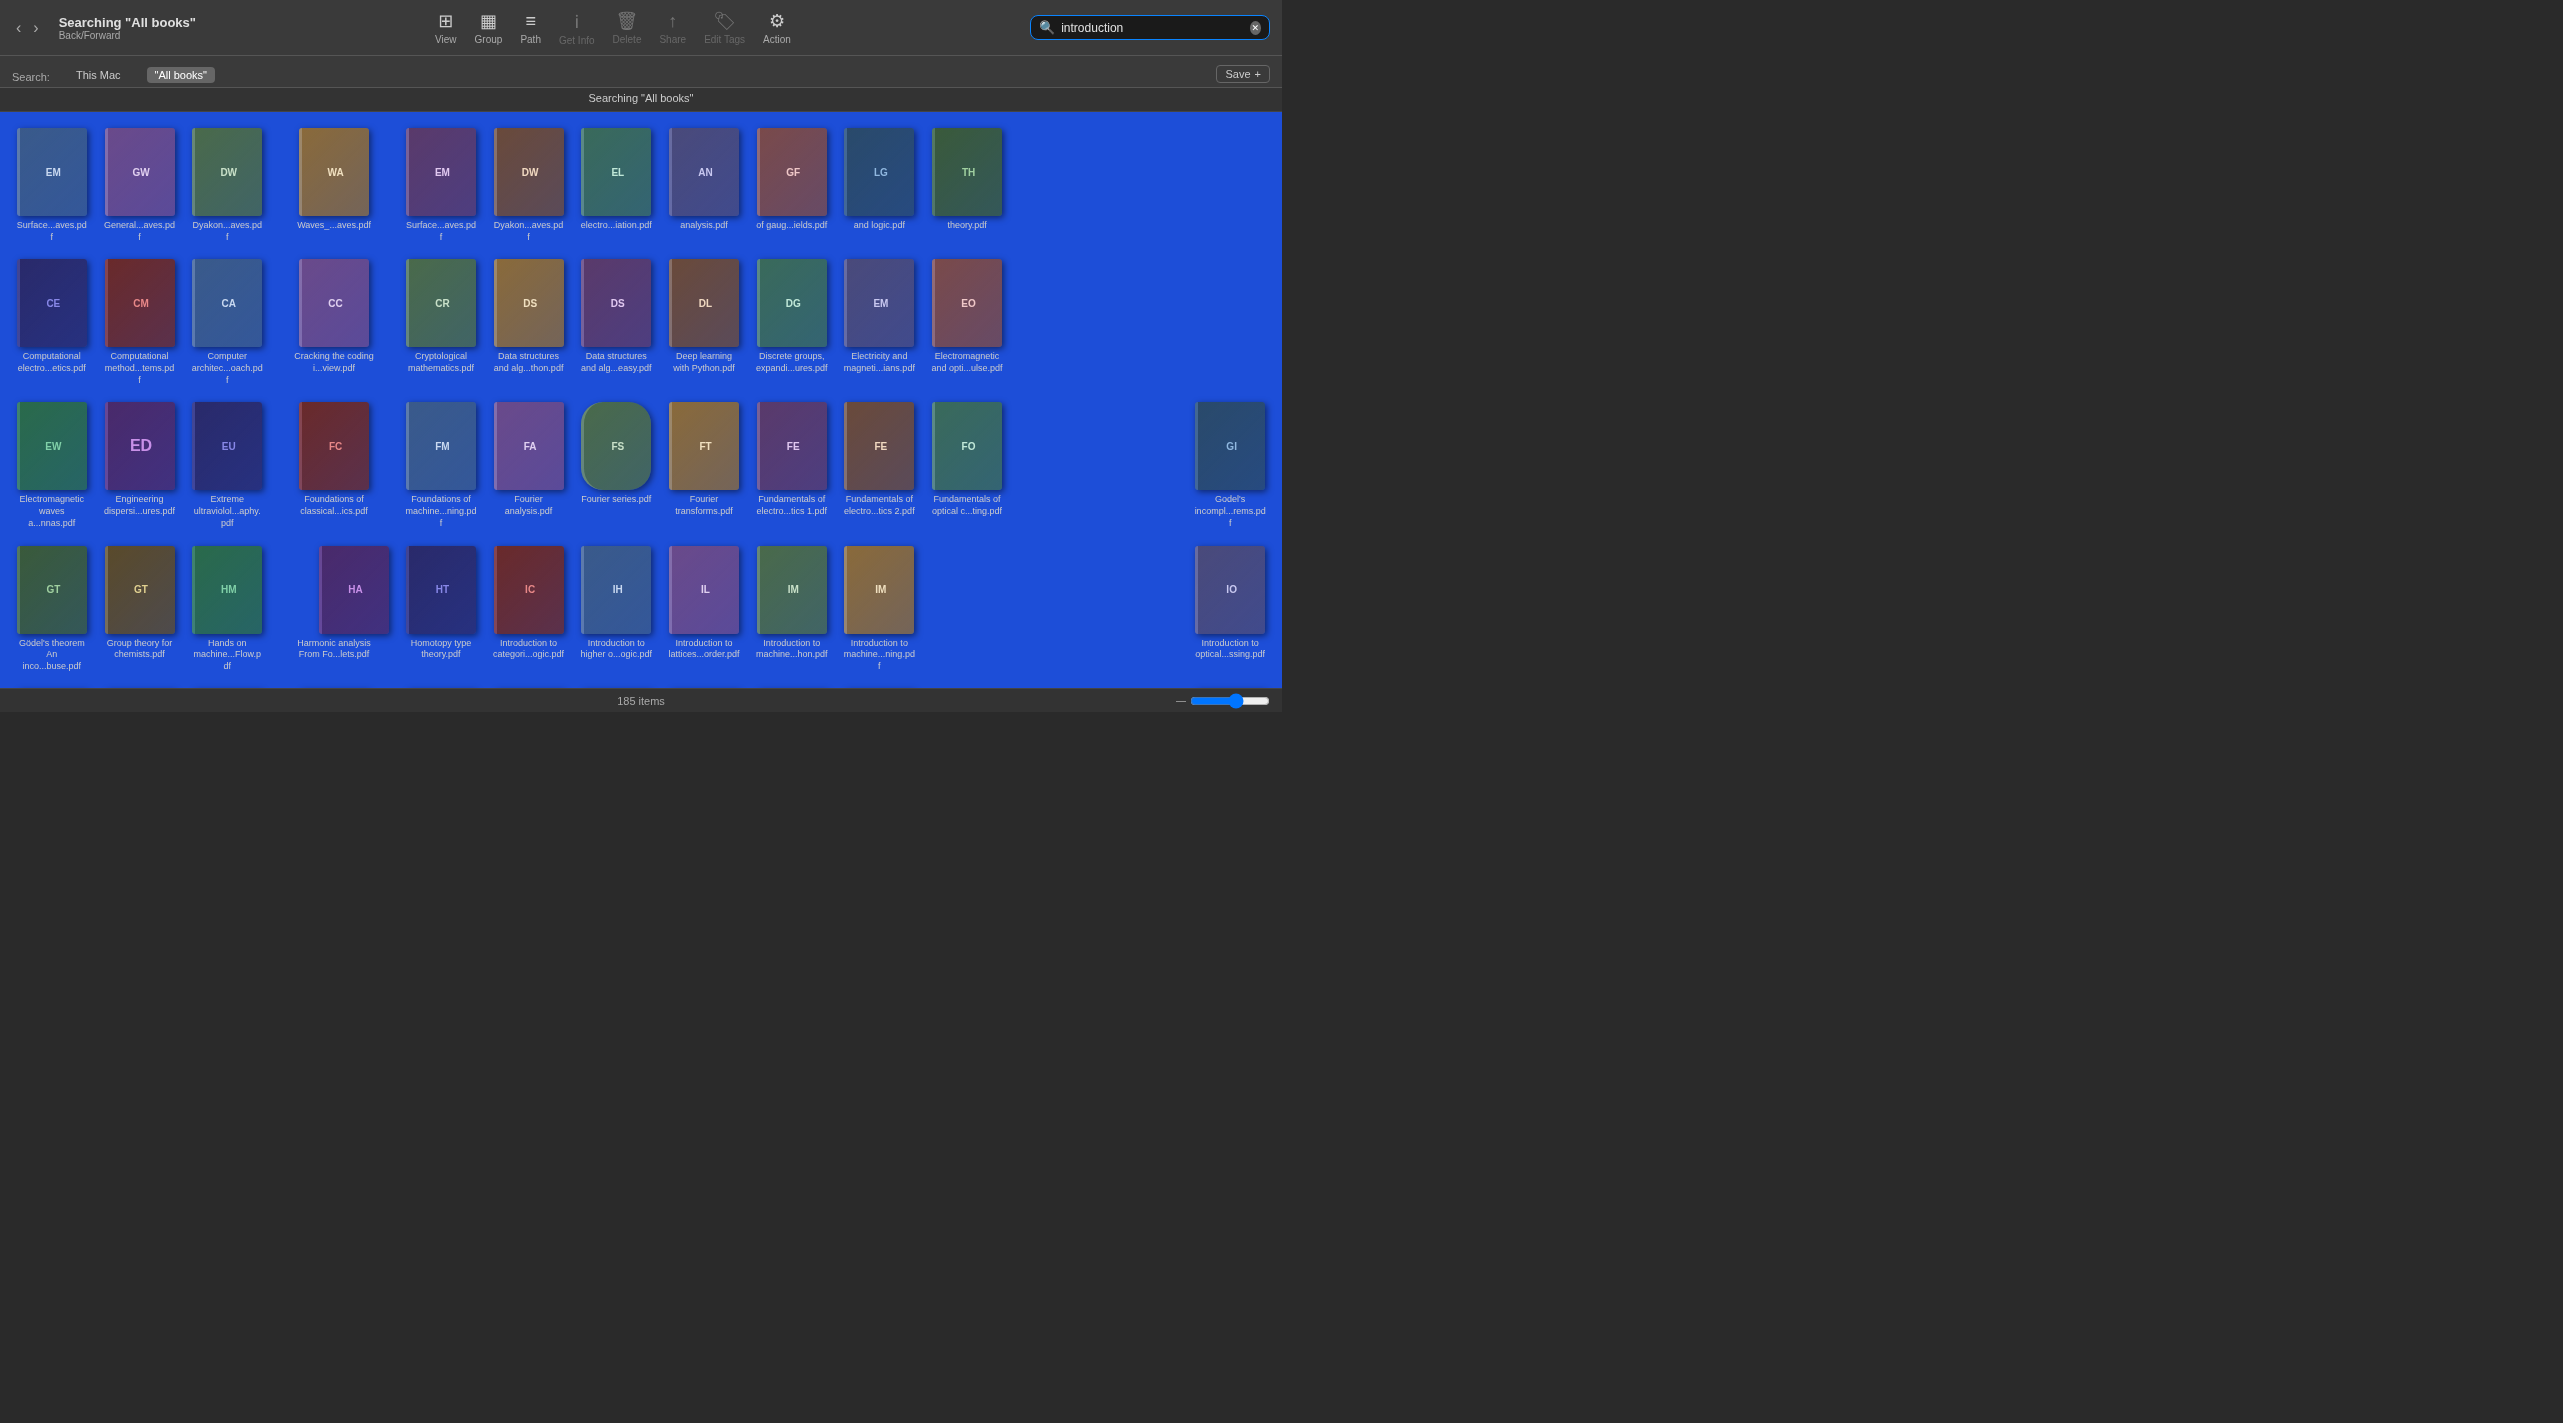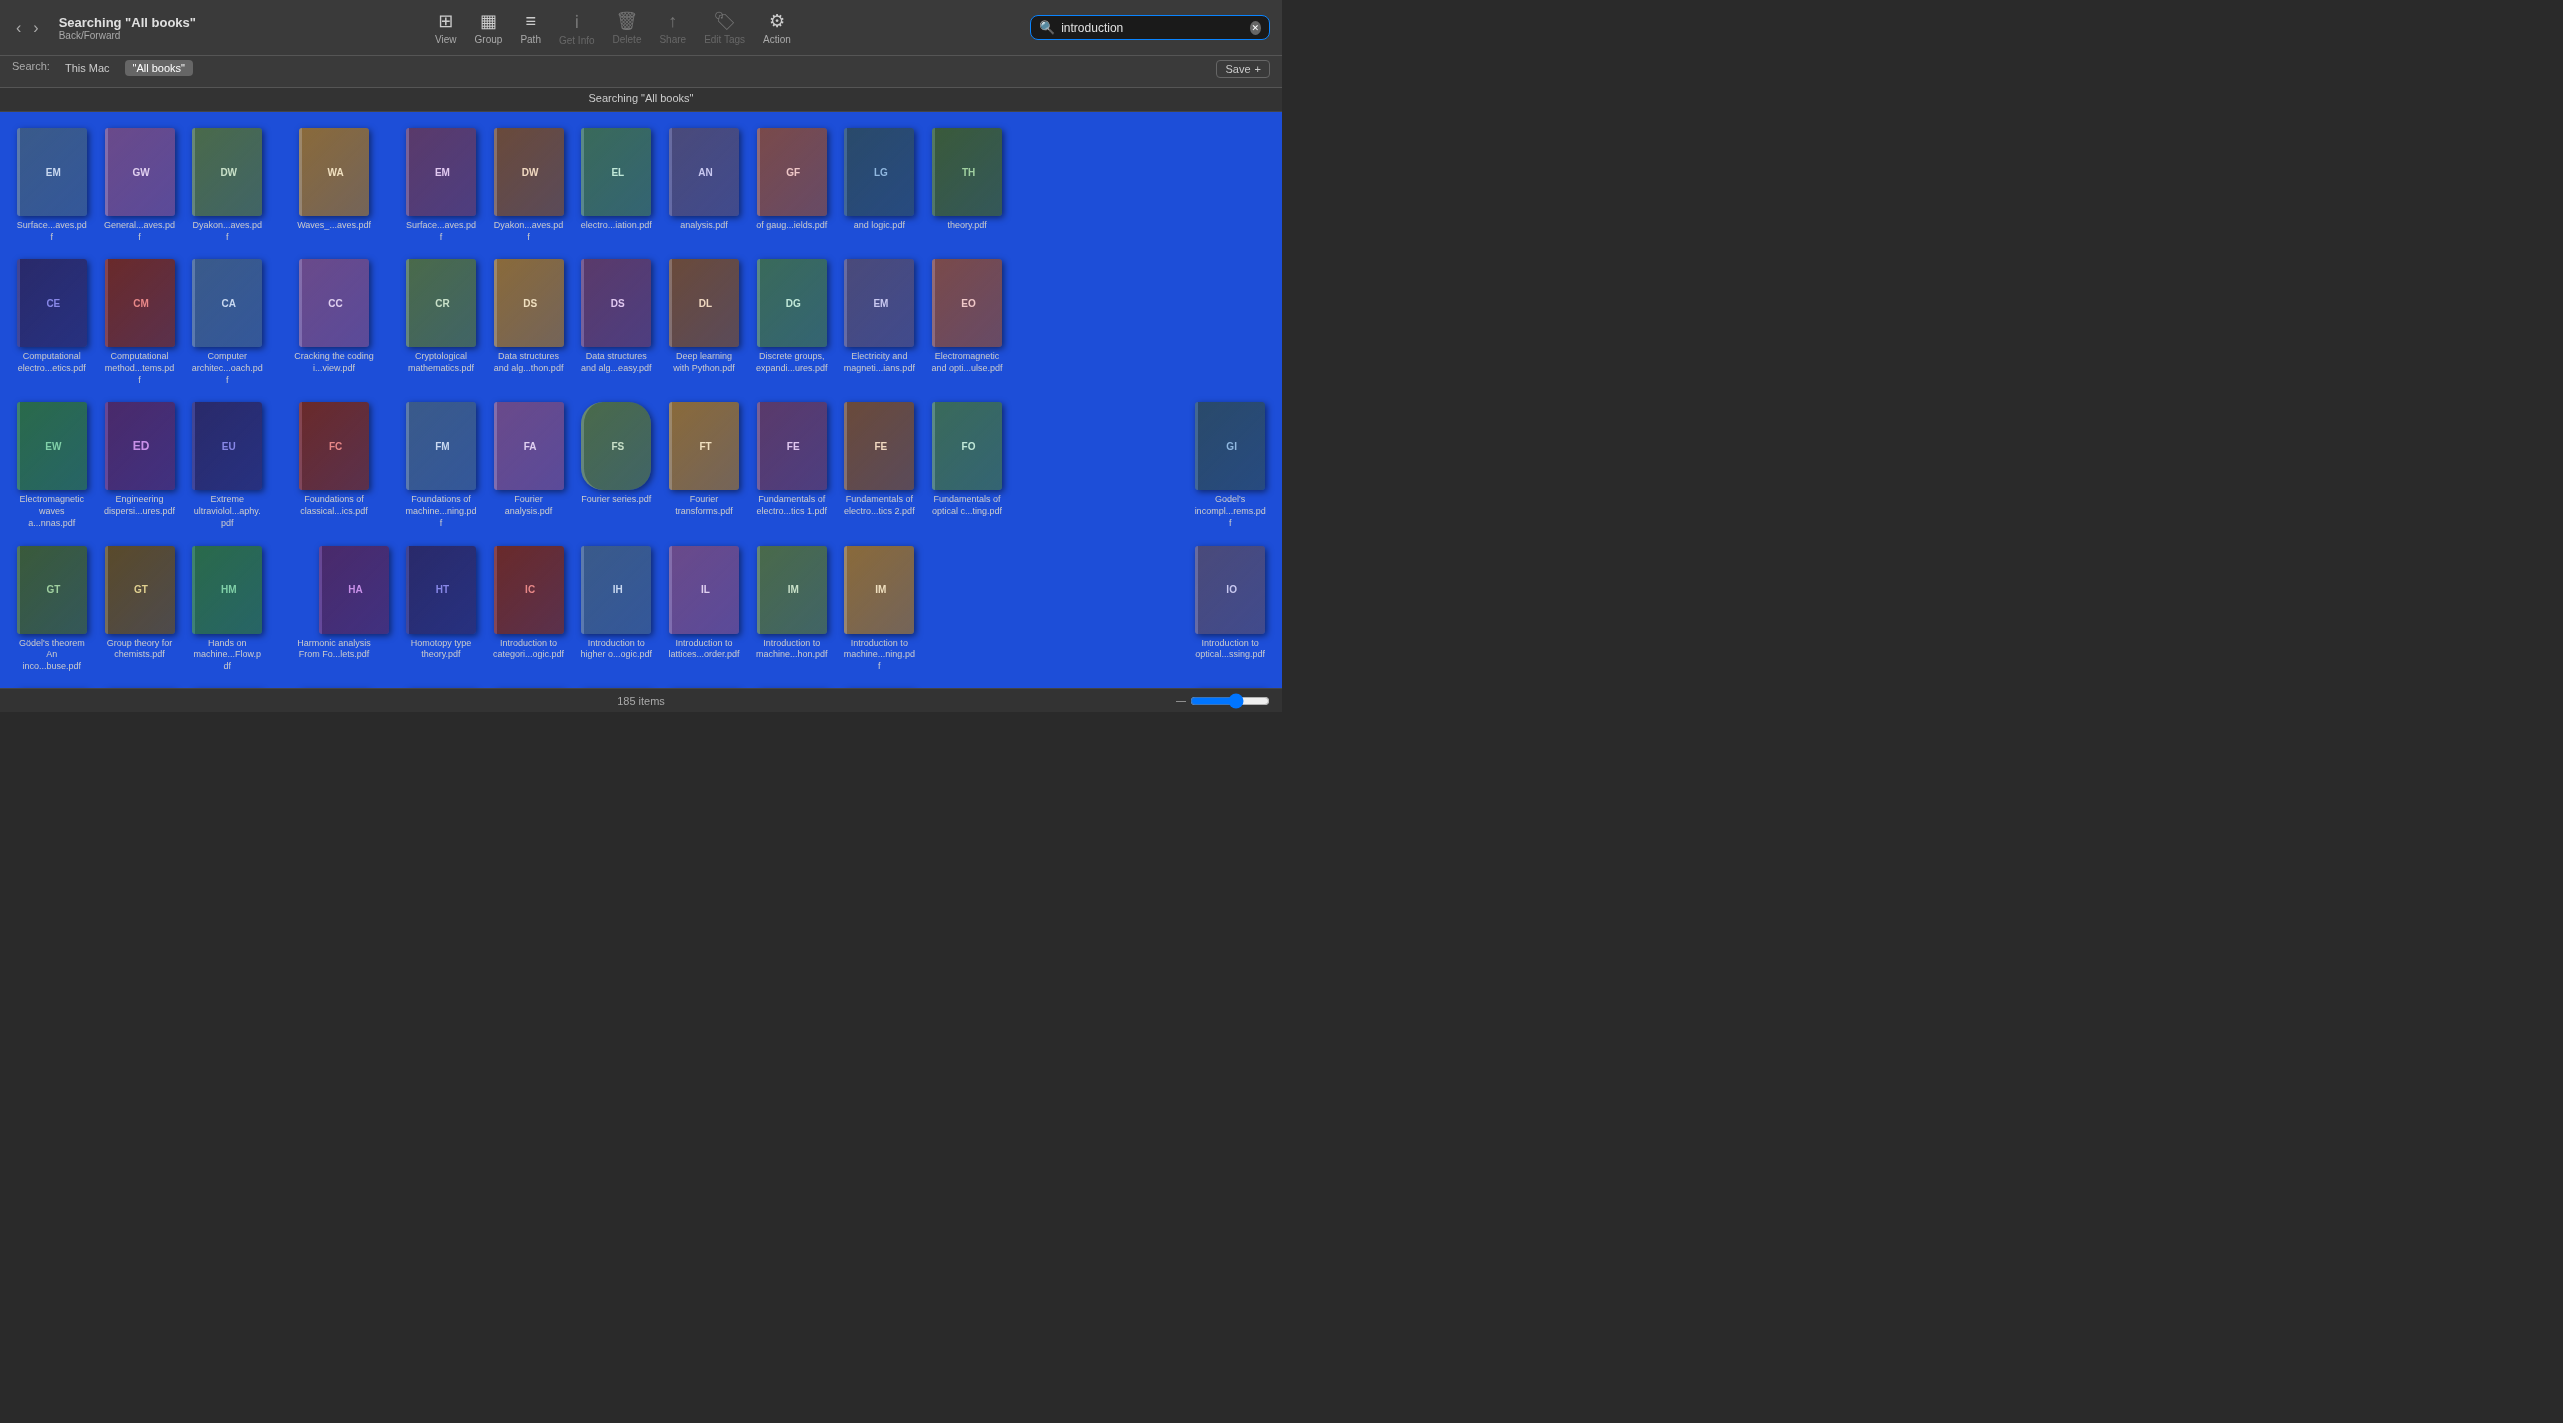--- a/index.html
+++ b/index.html
@@ -107,23 +107,23 @@
       cursor: pointer;
       display: flex;
       align-items: center;
       justify-content: center;
     }
     
     .search-bar {
       background: #3a3a3a;
       border-bottom: 1px solid #555;
       display: flex;
-      align-items: flex-start;
+      align-items: flex-end;
       padding: 4px 12px;
-      gap: 9px;
+      gap: 20px;
       height: 32px;
     }
     .search-label {
       font-size: 11px;
       color: #aaa;
     }
     .search-scope-btn {
       background: none;
       border: none;
       color: #ccc;
@@ -411,21 +411,21 @@
       </div>
       <div class="book-item">
         <div class="book-cover" style="background: rgb(85, 85, 85); opacity: 0;"></div>
         <div class="book-title"></div>
       </div>
       <div class="book-item">
         <div class="book-cover" style="background: linear-gradient(135deg, rgb(42, 106, 74) 0%, rgba(42, 106, 74, 0.8) 100%); color: rgb(128, 208, 168); font-size: 10px; font-weight: bold; padding: 8px; border-left: 3px solid rgba(128, 208, 168, 0.267);">EW</div>
         <div class="book-title">Electromagnetic waves a...nnas.pdf</div>
       </div>
       <div class="book-item">
-        <div class="book-cover" style="background: linear-gradient(135deg, rgb(74, 42, 106) 0%, rgba(74, 42, 106, 0.8) 100%); color: rgb(200, 144, 232); font-size: 12px; font-weight: bold; padding: 4px; border-left: 3px solid rgba(200, 144, 232, 0.267);">ED</div>
+        <div class="book-cover" style="background: linear-gradient(135deg, rgb(74, 42, 106) 0%, rgba(74, 42, 106, 0.8) 100%); color: rgb(200, 144, 232); font-size: 16px; font-weight: bold; padding: 4px; border-left: 3px solid rgba(200, 144, 232, 0.267);">ED</div>
         <div class="book-title">Engineering dispersi...ures.pdf</div>
       </div>
       <div class="book-item">
         <div class="book-cover" style="background: linear-gradient(135deg, rgb(42, 42, 106) 0%, rgba(42, 42, 106, 0.8) 100%); color: rgb(136, 136, 232); font-size: 10px; font-weight: bold; padding: 4px; border-left: 3px solid rgba(136, 136, 232, 0.267);">EU</div>
         <div class="book-title">Extreme ultraviolol...aphy.pdf</div>
       </div>
       <div class="book-item">
         <div class="book-cover" style="background: linear-gradient(135deg, rgb(106, 42, 42) 0%, rgba(106, 42, 42, 0.8) 100%); color: rgb(232, 136, 136); font-size: 10px; font-weight: bold; padding: 4px; border-left: 3px solid rgba(232, 136, 136, 0.267);">FC</div>
         <div class="book-title">Foundations of classical...ics.pdf</div>
       </div>

